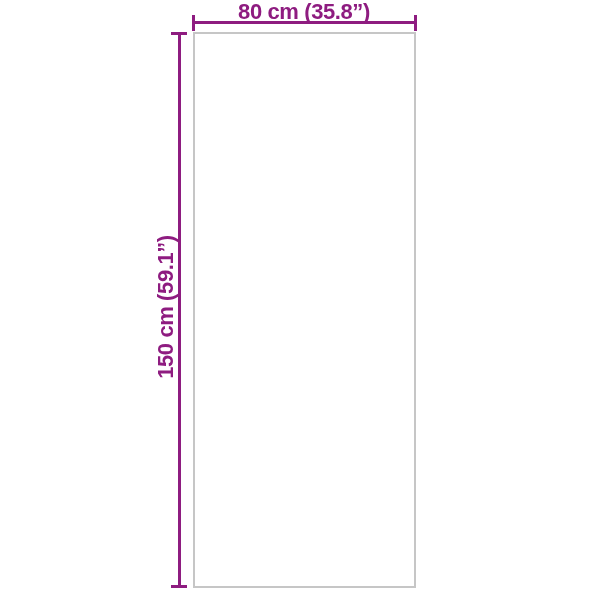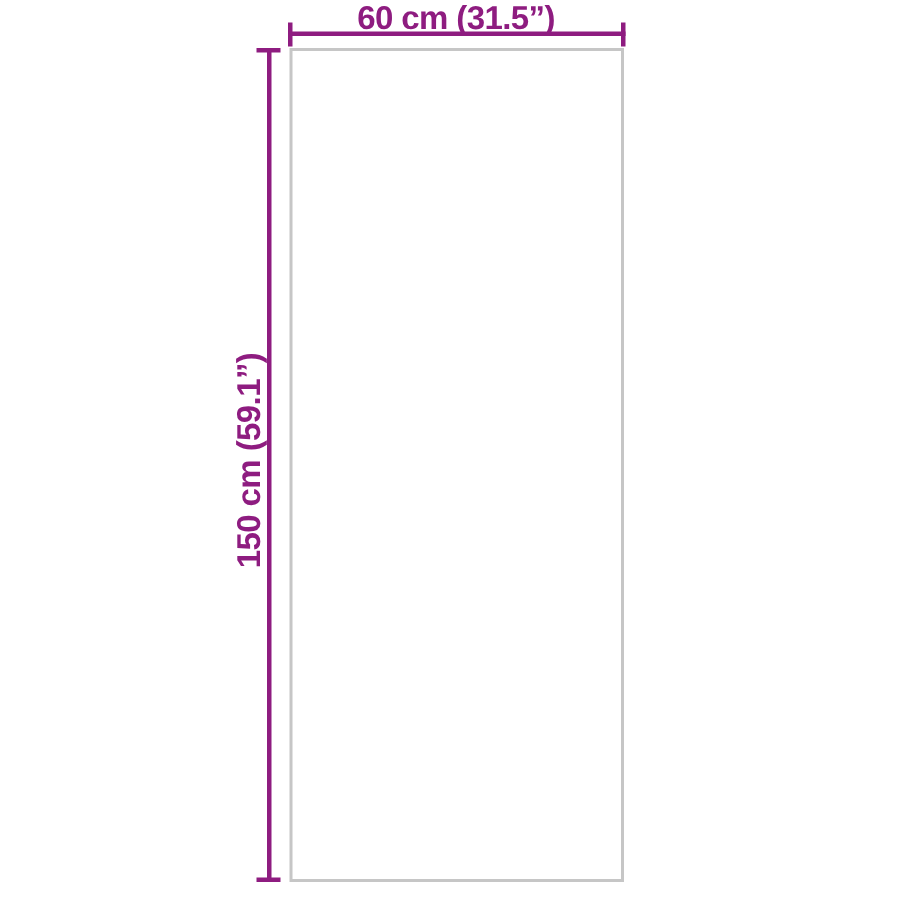--- a/index.html
+++ b/index.html
@@ -87,20 +87,20 @@
 </head>
 <body>
 
 <div class="diagram">
 
   <div class="product-rect"></div>
 
   <div class="h-dim-line"></div>
   <div class="h-tick left"></div>
   <div class="h-tick right"></div>
-  <div class="dim-label width-label">60 cm (31.5”)</div>
+  <div class="dim-label width-label">80 cm (35.8”)</div>
 
   <div class="v-dim-line"></div>
   <div class="v-tick top"></div>
   <div class="v-tick bottom"></div>
   <div class="dim-label height-label">150 cm (59.1”)</div>
 
 </div>
 
 </body></html>

